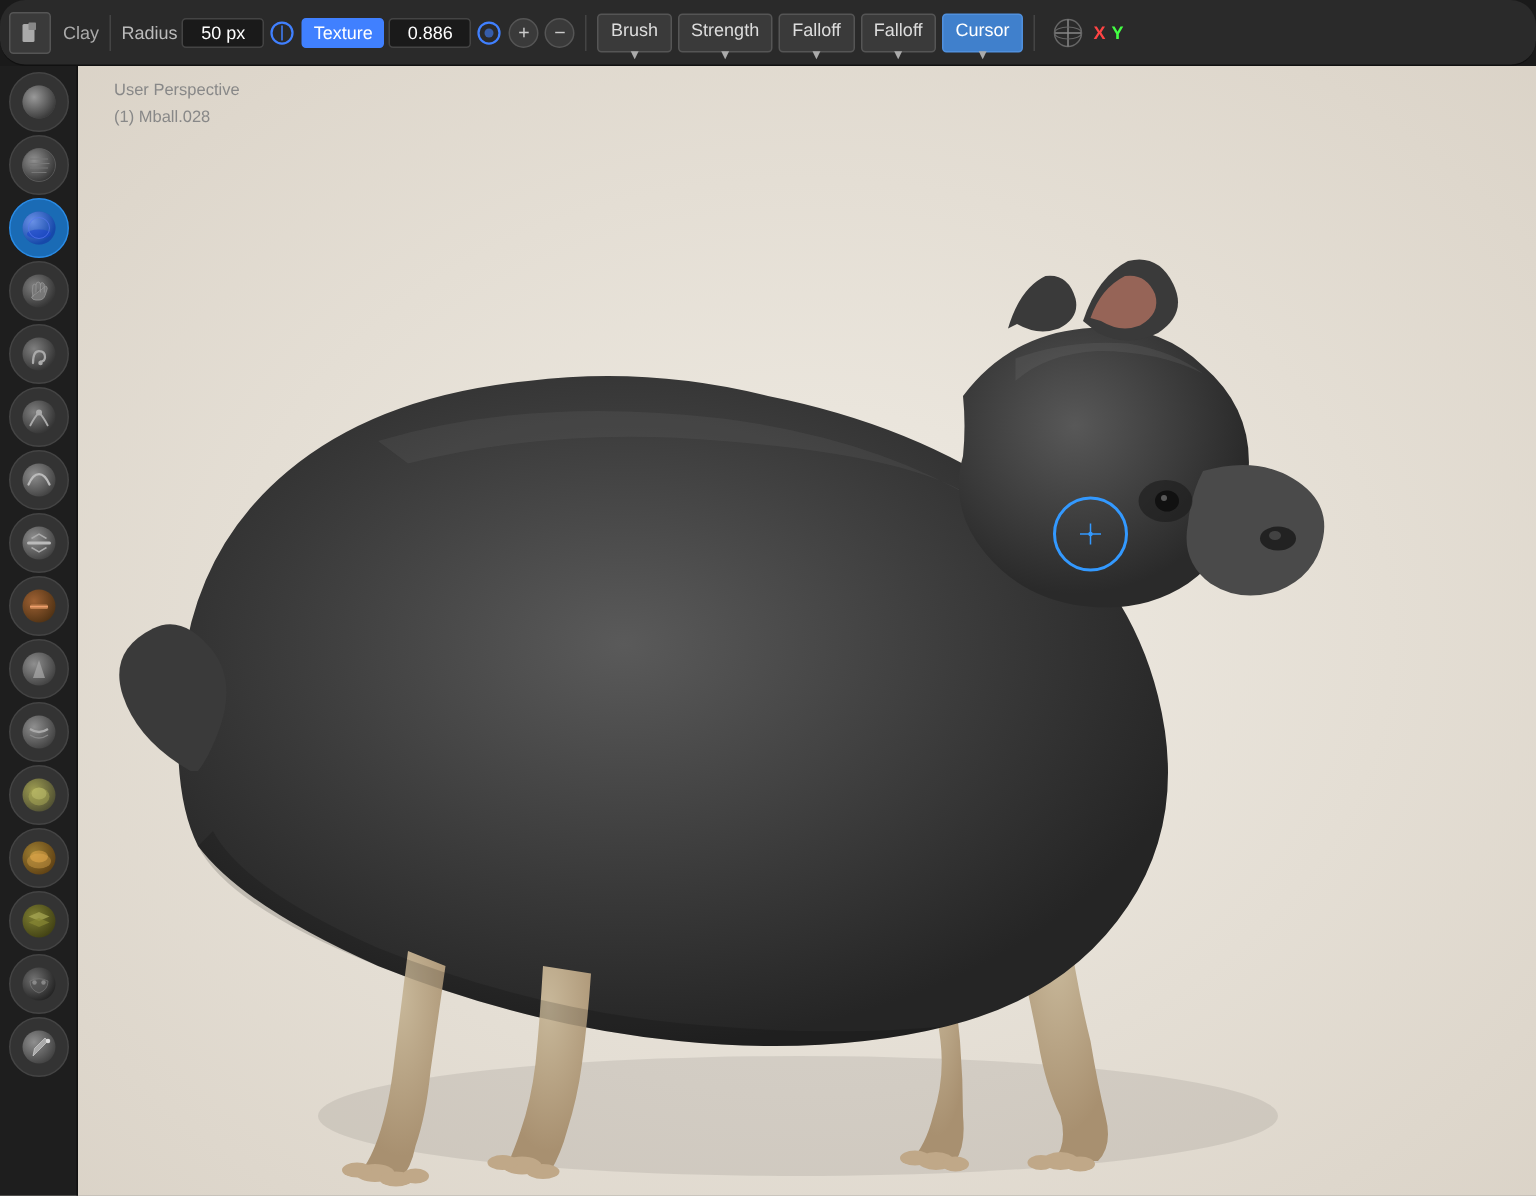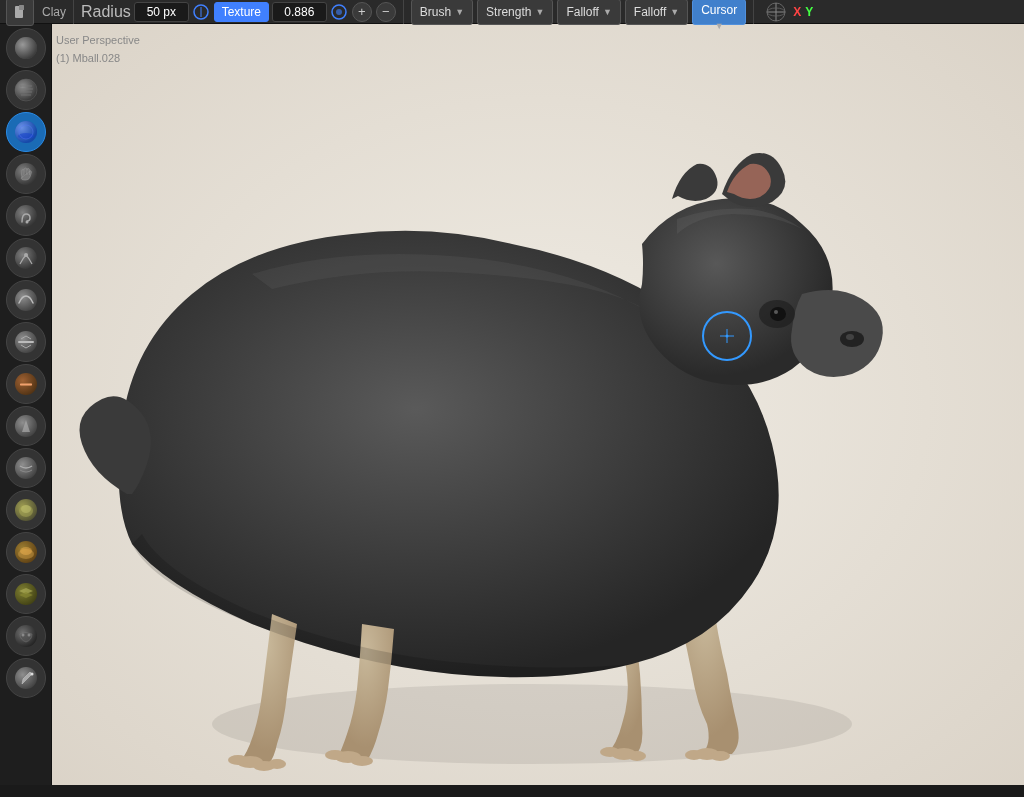--- a/index.html
+++ b/index.html
@@ -8,29 +8,30 @@
       height: 797px;
       overflow: hidden;
       background: #1a1a1a;
       font-family: -apple-system, BlinkMacSystemFont, 'Segoe UI', sans-serif;
       font-size: 12px;
       color: #ddd;
     }
 
     
     #toolbar {
-      height: 24px;
+      height: 44px;
       background: #2a2a2a;
       display: flex;
       align-items: center;
       padding: 0 6px;
       gap: 4px;
       border-bottom: 1px solid #111;
       position: relative;
       z-index: 10;
+      border-radius: 17px;
     }
 
     .tool-icon-btn {
       width: 28px;
       height: 28px;
       background: #3a3a3a;
       border: 1px solid #555;
       border-radius: 3px;
       display: flex;
       align-items: center;
@@ -48,21 +49,21 @@
     }
 
     .toolbar-field {
       display: flex;
       align-items: center;
       gap: 3px;
     }
 
     .field-label {
       color: #bbb;
-      font-size: 16px;
+      font-size: 12px;
     }
 
     .field-value {
       background: #1a1a1a;
       border: 1px solid #444;
       border-radius: 3px;
       padding: 2px 6px;
       color: #fff;
       font-size: 12px;
       min-width: 55px;
@@ -100,20 +101,21 @@
       border: 1px solid #555;
       border-radius: 3px;
       padding: 3px 8px;
       color: #ddd;
       font-size: 12px;
       cursor: pointer;
       display: flex;
       align-items: center;
       gap: 4px;
       height: 26px;
+      flex-direction: column;
     }
 
     .dropdown-arrow {
       font-size: 9px;
       color: #aaa;
     }
 
     .separator {
       width: 1px;
       height: 24px;
@@ -196,21 +198,21 @@
     #viewport {
       flex: 1;
       position: relative;
       background: #e8e4dc;
       overflow: hidden;
     }
 
     #viewport-info {
       position: absolute;
       top: 8px;
-      left: 4px;
+      left: 24px;
       color: #888;
       font-size: 11px;
       line-height: 1.6;
       pointer-events: none;
     }
 
     
     #scene-svg {
       width: 100%;
       height: 100%;

